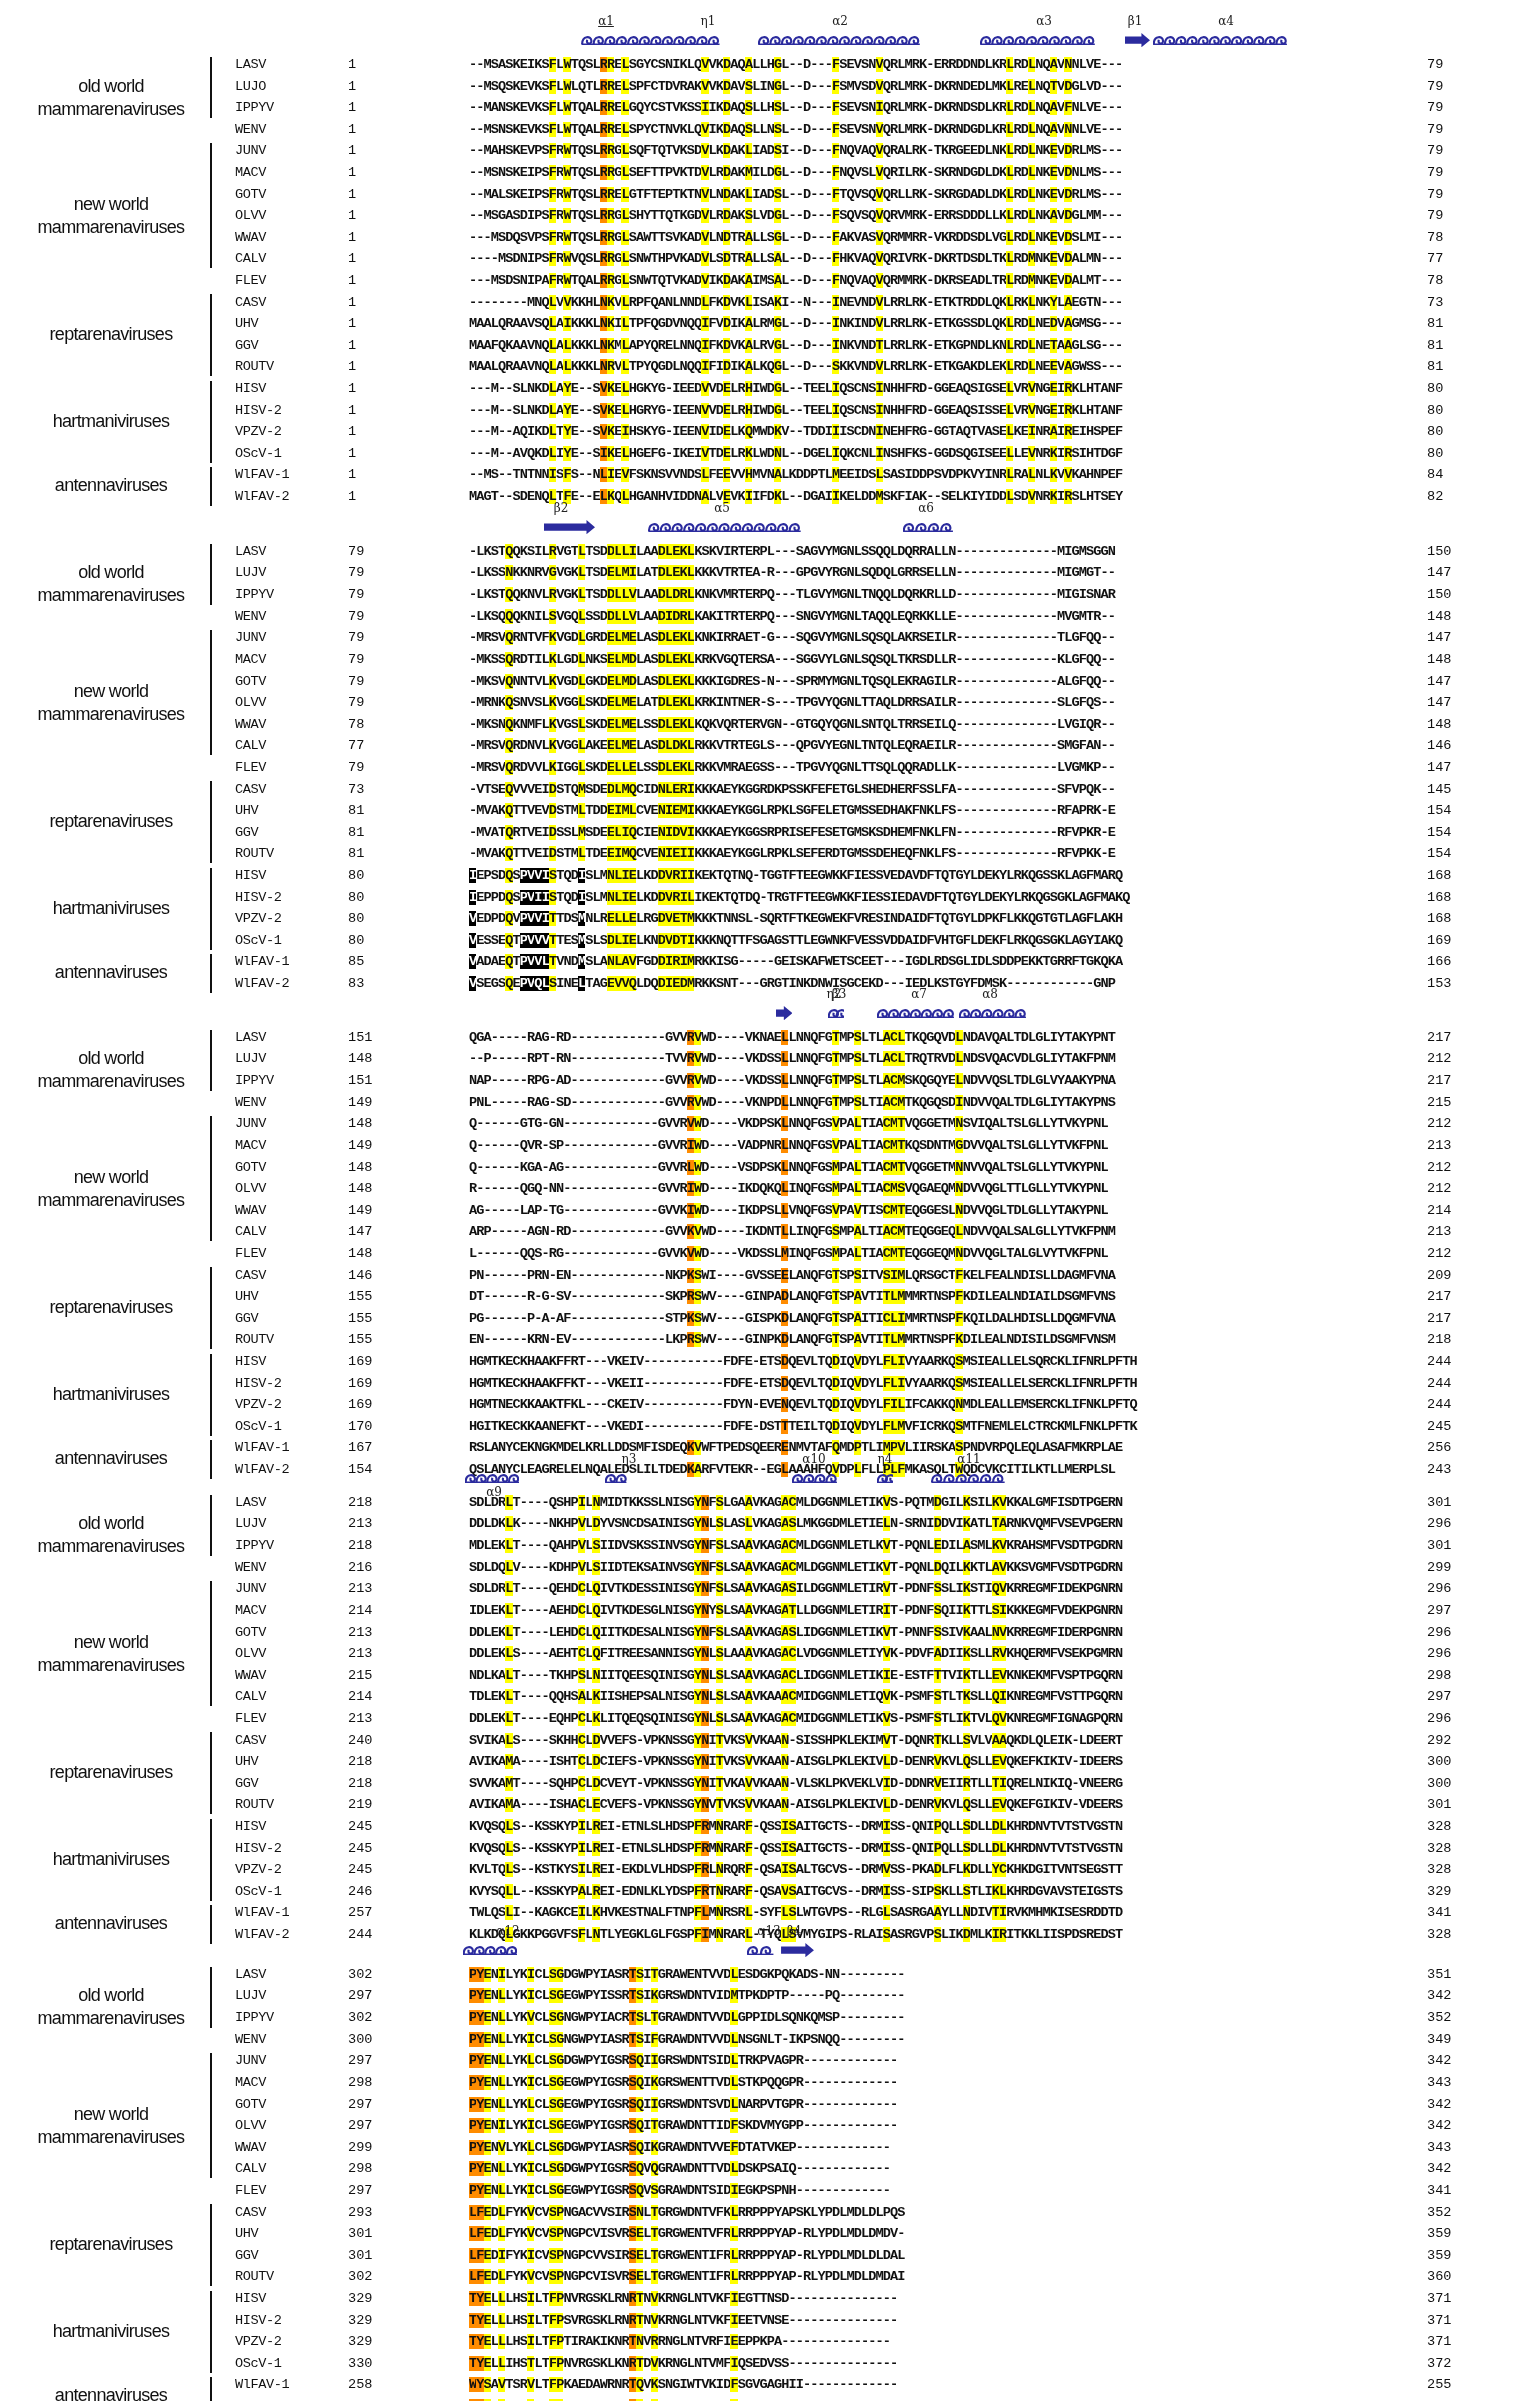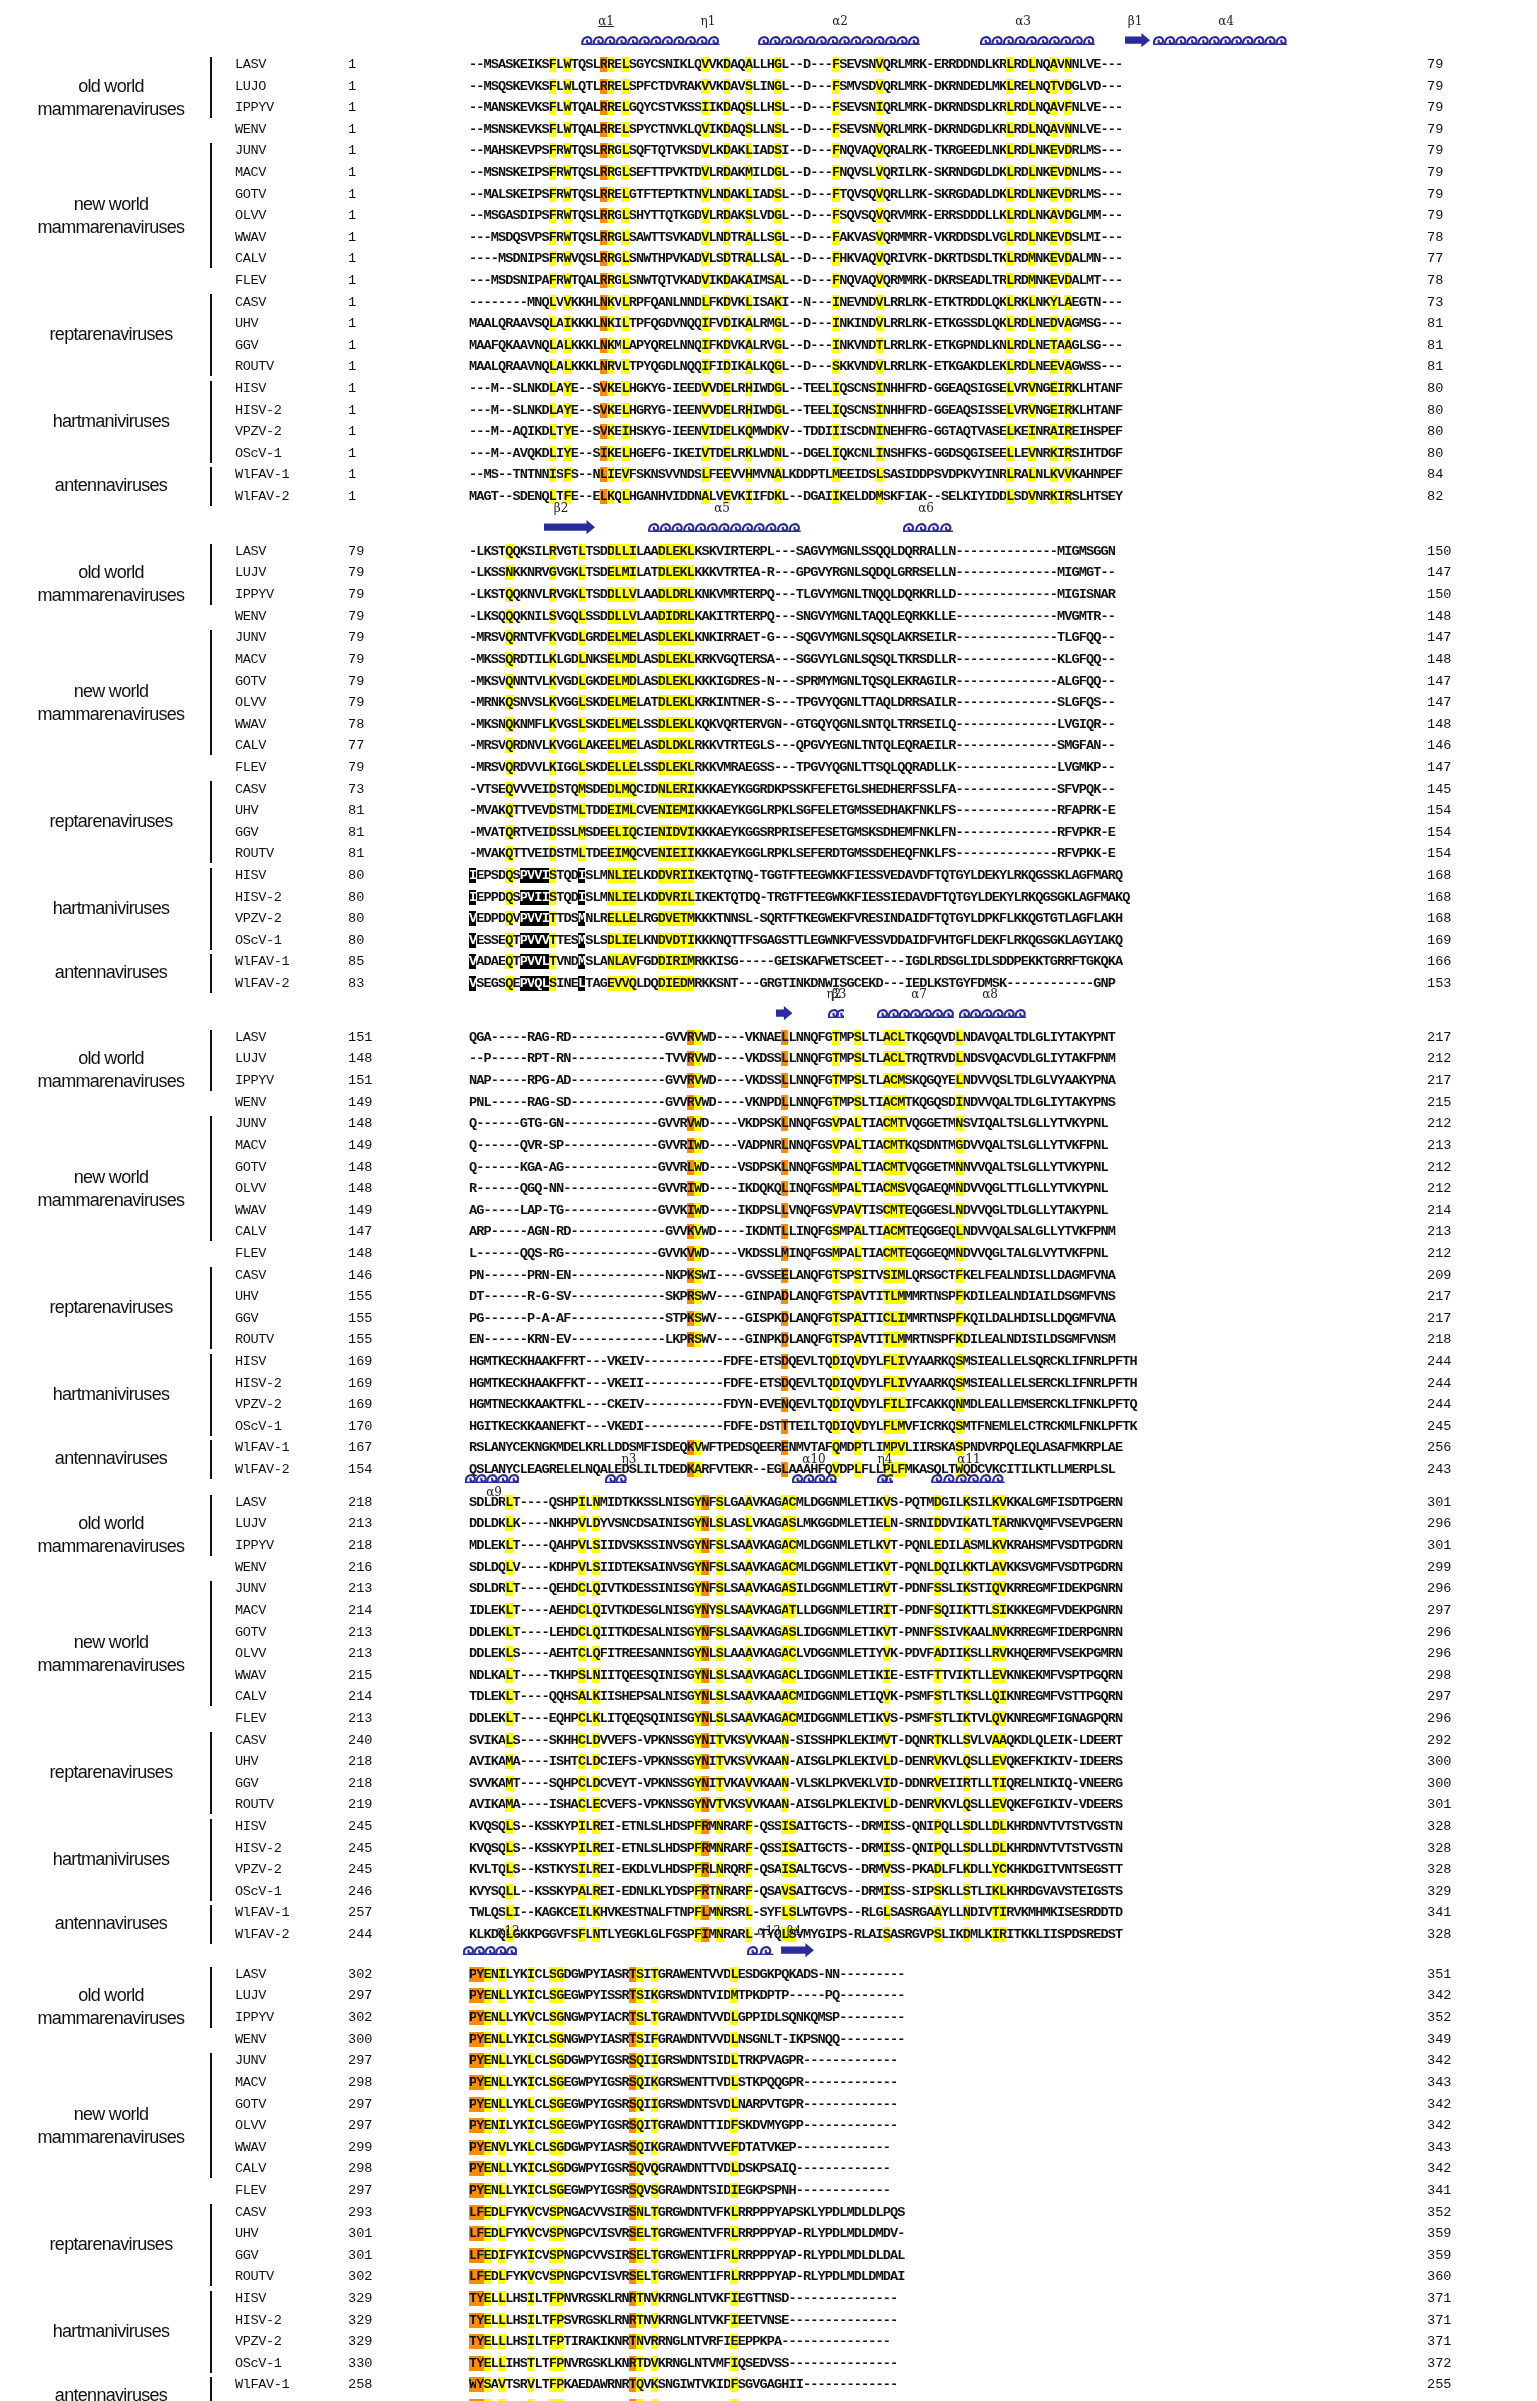--- a/index.html
+++ b/index.html
@@ -24,21 +24,21 @@
 </style>
 </head>
 <body>
 
 <div id="figure">
     <div class="block" style="top: 14.3px;">
       <div class="ss-row">
         <span class="ss-label" style="left: 606px; text-decoration: underline;">α1</span>
         <span class="ss-label" style="left: 708px;">η1</span>
         <span class="ss-label" style="left: 840px;">α2</span>
-        <span class="ss-label" style="left: 1023px;">α3</span>
+        <span class="ss-label" style="left: 1044px;">α3</span>
         <span class="ss-label" style="left: 1135px;">β1</span>
         <span class="ss-label" style="left: 1226px;">α4</span>
         <div class="helix" style="left: 581px; width: 139px;">
           <svg width="139" height="11.4" viewBox="0 0 194 16">
             <path d="M1 14 C1 2, 14 2, 14 10 C14 15, 6 15, 8 8" fill="none" stroke="#2b2b9e" stroke-width="3"></path>
             <path d="M17.166666666666668 14 C17.166666666666668 2, 30.166666666666668 2, 30.166666666666668 10 C30.166666666666668 15, 22.166666666666668 15, 24.166666666666668 8" fill="none" stroke="#2b2b9e" stroke-width="3"></path>
             <path d="M33.333333333333336 14 C33.333333333333336 2, 46.333333333333336 2, 46.333333333333336 10 C46.333333333333336 15, 38.333333333333336 15, 40.333333333333336 8" fill="none" stroke="#2b2b9e" stroke-width="3"></path>
             <path d="M49.5 14 C49.5 2, 62.5 2, 62.5 10 C62.5 15, 54.5 15, 56.5 8" fill="none" stroke="#2b2b9e" stroke-width="3"></path>
             <path d="M65.66666666666667 14 C65.66666666666667 2, 78.66666666666667 2, 78.66666666666667 10 C78.66666666666667 15, 70.66666666666667 15, 72.66666666666667 8" fill="none" stroke="#2b2b9e" stroke-width="3"></path>
             <path d="M81.83333333333334 14 C81.83333333333334 2, 94.83333333333334 2, 94.83333333333334 10 C94.83333333333334 15, 86.83333333333334 15, 88.83333333333334 8" fill="none" stroke="#2b2b9e" stroke-width="3"></path>

